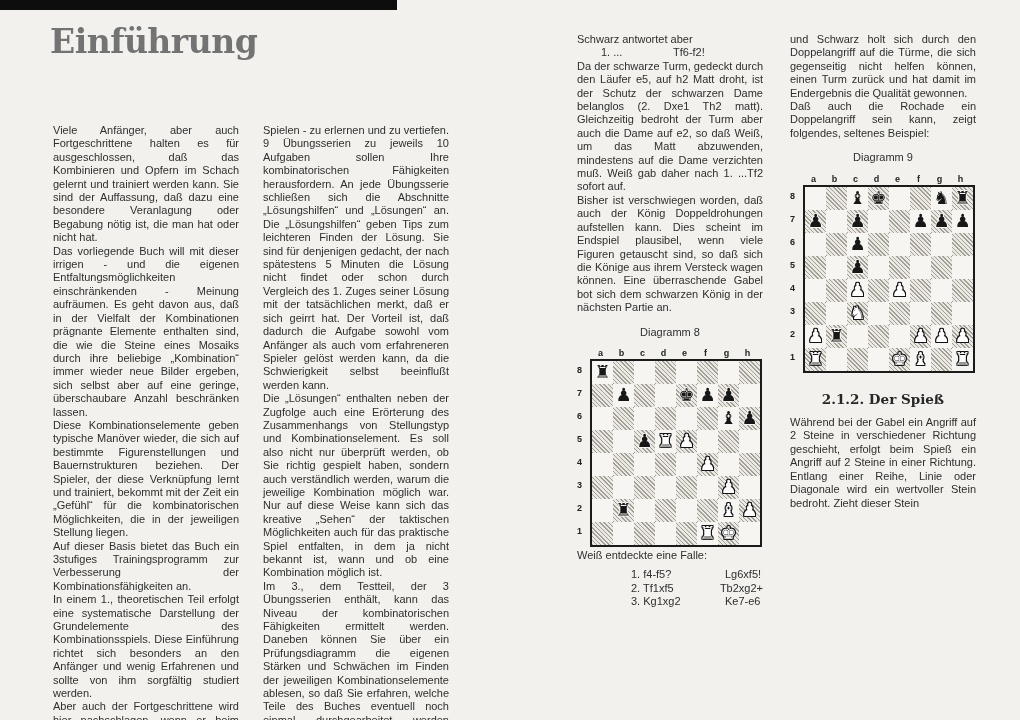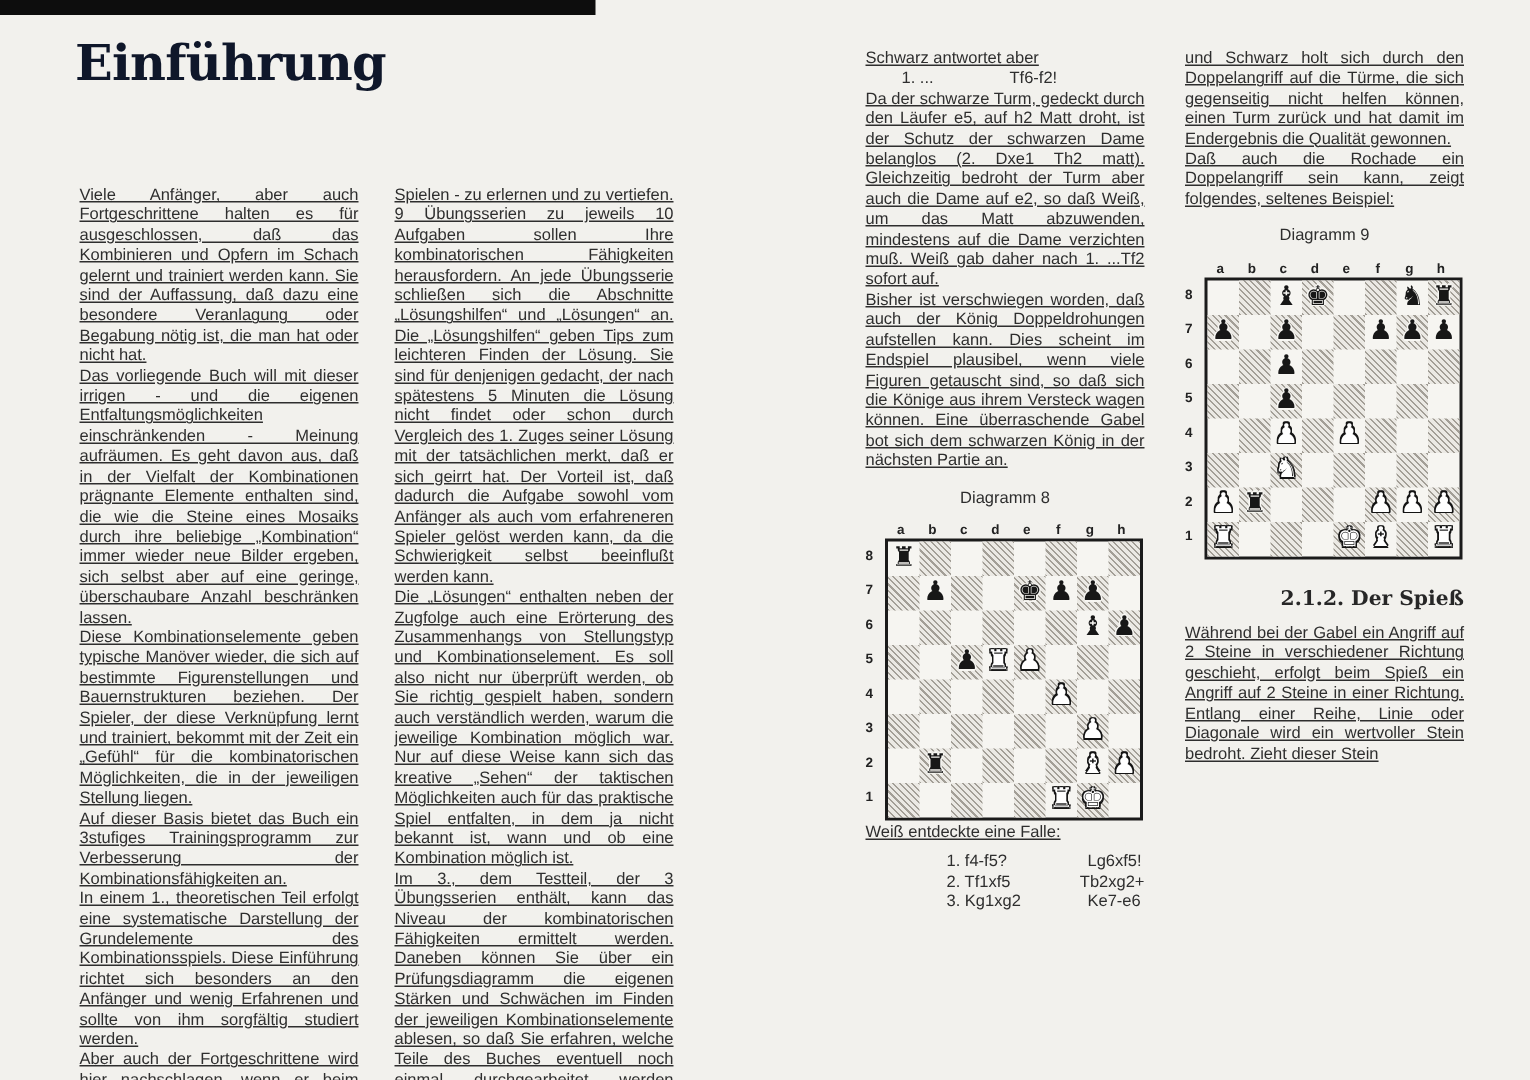--- a/index.html
+++ b/index.html
@@ -5,31 +5,31 @@
   html,body{margin:0;padding:0;}
   body{
     width:1020px;height:720px;position:relative;overflow:hidden;
     background:#f2f1ed;
     font-family:"Liberation Sans",sans-serif;
   }
   .scan-bar{position:absolute;left:0;top:0;width:397px;height:10px;background:#0d0d0d;}
   .title{
     position:absolute;left:50px;top:22px;margin:0;
     font-family:"DejaVu Serif",serif;font-weight:bold;font-size:33px;
-    color:#0f172a;letter-spacing:-0.5px;
+    color:#737373;letter-spacing:-0.5px;
   }
   .col{
     position:absolute;width:186px;
     font-size:11px;line-height:13.4px;text-align:justify;color:#2e2e2e;
   }
   .col1{left:53px;top:124px;}
   .col2{left:263px;top:124px;}
   .col3{left:577px;top:33px;}
   .col4{left:790px;top:33px;}
-  p.para{margin:0;text-decoration:underline;}
+  p.para{margin:0;}
   p.nojust{text-align:left;}
   .moveline{display:flex;margin-left:24px;text-align:left;}
   .moveline .mnum{width:72px;}
   .caption{text-align:center;margin:11px 0 8px;}
   .moves{margin:6px 0 0 26px;text-align:left;}
   .mrow{display:flex;}
   .mrow .mw{width:94px;margin-left:28px;}
   .diagram{margin:0 0 2px 0;}
   .files-row{display:flex;margin-left:13px;}
   .file-label{width:21px;text-align:center;font-weight:bold;font-size:9px;line-height:12px;color:#222;}
@@ -47,21 +47,21 @@
     color:#ffffff;
     text-shadow:1px 0 #141414,-1px 0 #141414,0 1px #141414,0 -1px #141414,
                 1px 1px #141414,-1px -1px #141414,1px -1px #141414,-1px 1px #141414;
   }
   .bpiece{
     color:#171717;
     text-shadow:1px 0 #f7f6f2,-1px 0 #f7f6f2,0 1px #f7f6f2,0 -1px #f7f6f2;
   }
   h2.sect{
     font-family:"DejaVu Serif",serif;font-weight:bold;font-size:13.5px;
-    margin:20px 0 10px;text-align:right;color:#272727;
+    margin:20px 0 10px;text-align:center;color:#272727;
   }
 </style>
 </head>
 <body>
 
 <div class="scan-bar"></div>
 
 <h1 class="title">Einführung</h1>
 
 <div class="col col1">

